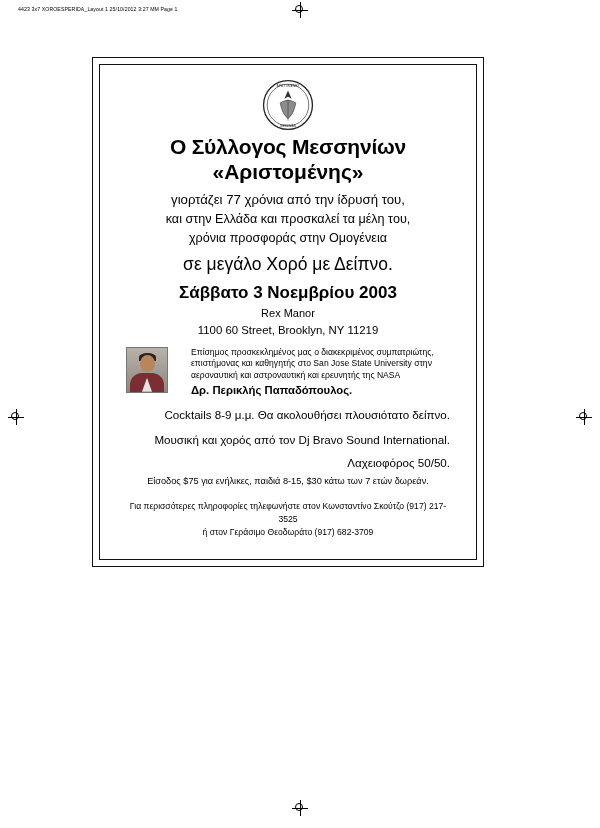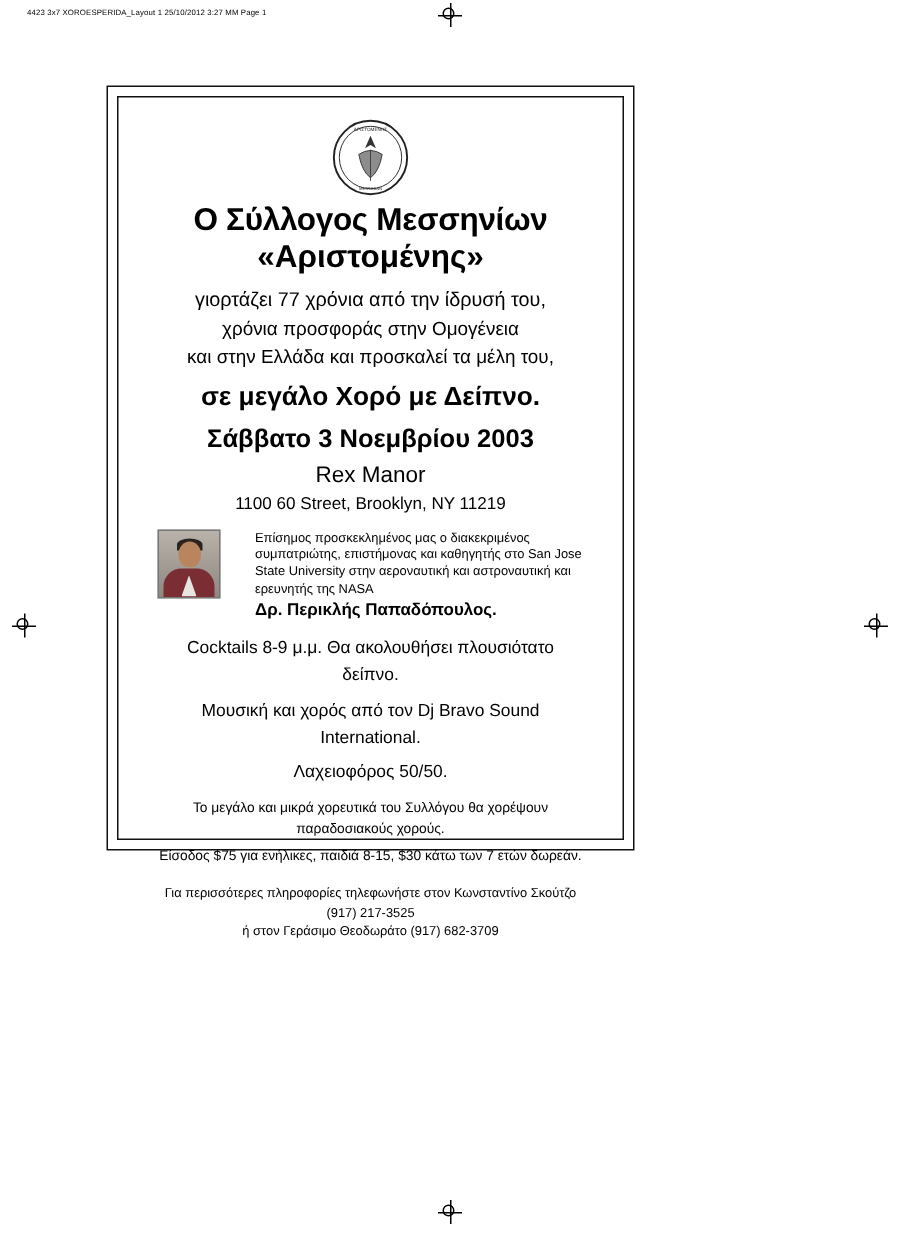--- a/index.html
+++ b/index.html
@@ -54,23 +54,23 @@
     box-sizing: border-box;
   }
   .rm-top    { top: 2px;   left: 292px; }
   .rm-left   { top: 409px; left: 8px;   }
   .rm-right  { top: 409px; left: 576px; }
   .rm-bottom { top: 800px; left: 292px; }
 
   
   .flyer {
     position: absolute;
-    left: 71px;
+    left: 92px;
     top: 57px;
-    width: 352px;
+    width: 392px;
     height: 510px;
     border: 1.6px solid #111;
     background: #fff;
     box-sizing: border-box;
   }
   .flyer-inner {
     position: absolute;
     left: 6px; top: 6px; right: 6px; bottom: 6px;
     border: 0.8px solid #111;
     box-sizing: border-box;
@@ -105,31 +105,31 @@
   .lead {
     font-size: 13.2px;
     line-height: 1.42;
     margin: 0 0 1px 0;
   }
   .lead.sm {
     font-size: 12.6px;
   }
   .bigline {
     font-size: 17.5px;
-    font-weight: bold;
+    font-weight: normal;
     line-height: 1.3;
     margin: 5px 0 8px 0;
   }
   .date-line {
     font-size: 17px;
     font-weight: bold;
     margin: 2px 0 3px 0;
   }
   .venue {
-    font-size: 15px;
+    font-size: 11px;
     line-height: 1.45;
     margin: 0;
   }
   .address {
     font-size: 11.4px;
     line-height: 1.45;
     margin: 0 0 8px 0;
   }
 
   
@@ -192,20 +192,21 @@
     font-weight: bold;
     margin-top: 2px;
     line-height: 1.25;
   }
 
   
   .detail {
     font-size: 11.6px;
     line-height: 1.5;
     margin: 7px 0 0 0;
+    text-align: right;
   }
   .detail.tight { margin-top: 6px; }
   .note {
     font-size: 9.2px;
     line-height: 1.5;
     margin: 9px 0 0 0;
   }
   .note.gap { margin-top: 4px; }
   .contact {
     font-size: 8.6px;
@@ -242,22 +243,22 @@
       <path d="M35 46 q15 -10 30 0 q-4 22 -15 30 q-11 -8 -15 -30 z" fill="#8d8d8d" stroke="#333" stroke-width="1.2"></path>
       <path d="M50 40 l0 40" stroke="#333" stroke-width="1.1"></path>
       <text x="50" y="16" font-size="6" text-anchor="middle" fill="#222" font-family="Liberation Sans, sans-serif">ΑΡΙΣΤΟΜΕΝΗΣ</text>
       <text x="50" y="92" font-size="5.4" text-anchor="middle" fill="#222" font-family="Liberation Sans, sans-serif">MESSINIAN</text>
     </svg>
 
     <div class="title-main">Ο Σύλλογος Μεσσηνίων</div>
     <div class="title-sub">«Αριστομένης»</div>
 
     <div class="lead">γιορτάζει 77 χρόνια από την ίδρυσή του,</div>
+    <div class="lead sm">και στην Ελλάδα και προσκαλεί τα μέλη του,</div>
     <div class="lead sm">χρόνια προσφοράς στην Ομογένεια</div>
-    <div class="lead sm">και στην Ελλάδα και προσκαλεί τα μέλη του,</div>
 
     <div class="bigline">σε μεγάλο Χορό με Δείπνο.</div>
 
     <div class="date-line">Σάββατο 3 Νοεμβρίου 2003</div>
     <div class="venue">Rex Manor</div>
     <div class="address">1100 60 Street, Brooklyn, NY 11219</div>
 
     <div class="guest">
       <div class="guest-photo">
         <span class="bg"></span>
@@ -269,21 +270,20 @@
       <div class="guest-col">
         <div class="guest-text">Επίσημος προσκεκλημένος μας ο διακεκριμένος συμπατριώτης, επιστήμονας και καθηγητής στο San Jose State University στην αεροναυτική και αστροναυτική και ερευνητής της NASA</div>
         <div class="guest-name">Δρ. Περικλής Παπαδόπουλος.</div>
       </div>
     </div>
 
     <div class="detail">Cocktails 8-9 μ.μ. Θα ακολουθήσει πλουσιότατο δείπνο.</div>
     <div class="detail">Μουσική και χορός από τον Dj Bravo Sound International.</div>
     <div class="detail tight">Λαχειοφόρος 50/50.</div>
 
-    <div class="note">Το μεγάλο και μικρά χορευτικά του Συλλόγου θα χορέψουν παραδοσιακούς χορούς.</div>
     <div class="note gap">Είσοδος $75 για ενήλικες, παιδιά 8-15, $30 κάτω των 7 ετών δωρεάν.</div>
 
     <div class="contact">
       <span>Για περισσότερες πληροφορίες τηλεφωνήστε στον Κωνσταντίνο Σκούτζο (917) 217-3525</span>
       <span class="l2">ή στον Γεράσιμο Θεοδωράτο (917) 682-3709</span>
     </div>
 
   </div>
 </div>
 

